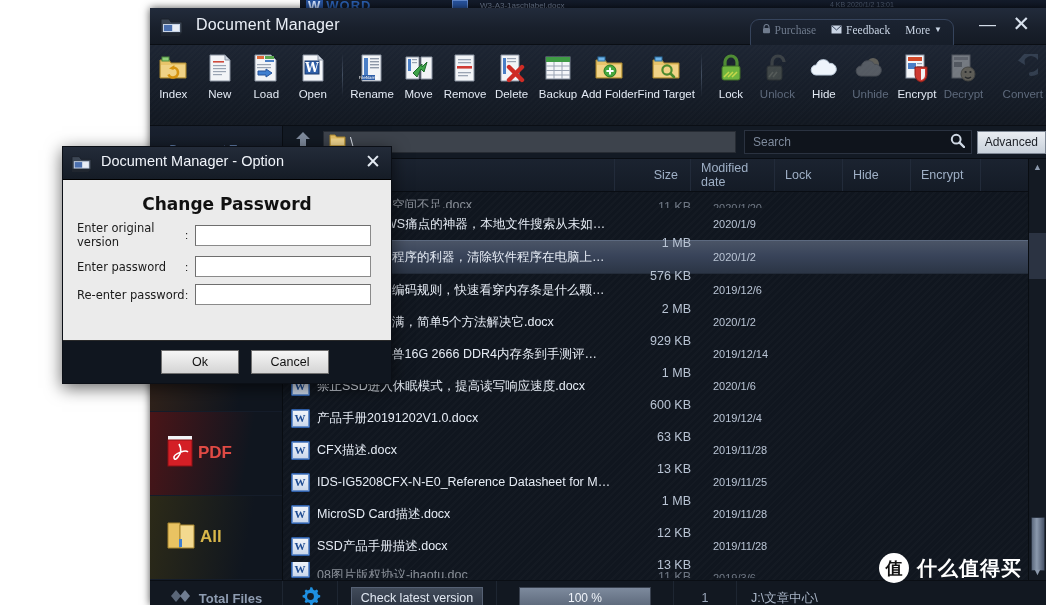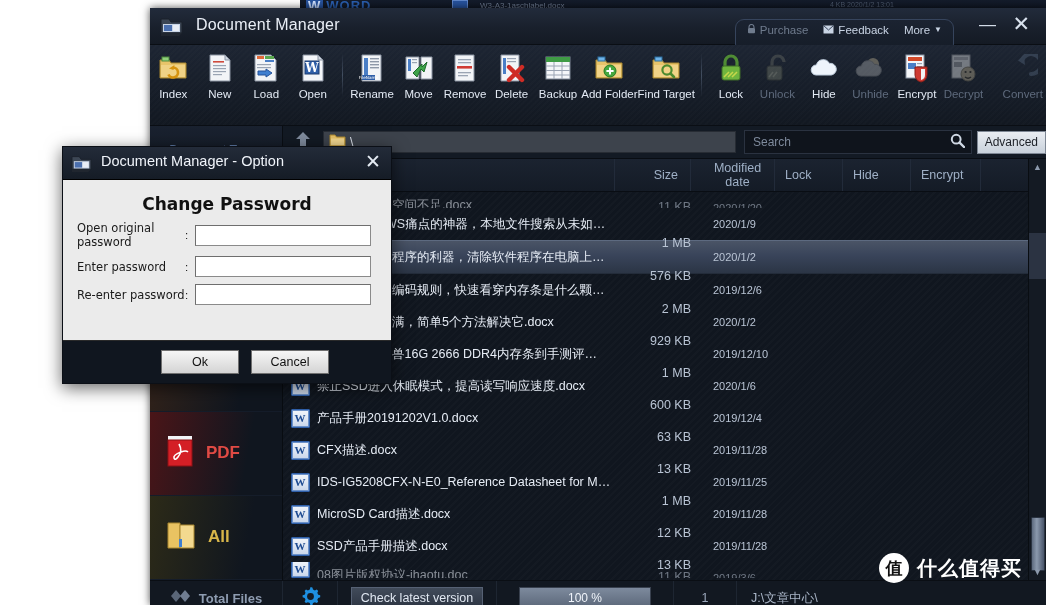--- a/index.html
+++ b/index.html
@@ -51,21 +51,21 @@
     position:absolute;left:10px;top:7px;width:24px;height:22px;
   }
   #titlebar .app-title{
     position:absolute;left:46px;top:8px;font-size:16px;color:#e9eef6;
     letter-spacing:.2px;
   }
   #pill{
     position:absolute;right:92px;top:11px;height:17px;
     border:1px solid #36445c;border-radius:9px;
     background:linear-gradient(180deg,#1b2331 0%,#151c27 100%);
-    padding:1px 11px 14px 11px;display:flex;align-items:center;gap:15px;
+    padding:1px 11px 14px 11px;display:flex;align-items:center;gap:15px;font-family:Liberation Serif, serif;
   }
   #pill .pitem{font-size:11.5px;color:#c9d4e4;display:flex;align-items:center;gap:4px;cursor:default;}
   #pill .pitem.dim{color:#6f7b8d;}
   #pill .caret{font-size:8px;}
   .winbtn{position:absolute;top:10px;color:#d9e2ee;cursor:default;}
   #btn-min{right:50px;top:7px;font-size:17px;}
   #btn-close{right:16px;top:4px;font-size:21px;}
 
   
   #toolbar{
@@ -120,21 +120,21 @@
     cursor:default;
   }
 
   
   #body-split{position:relative;height:421px;display:flex;}
   #sidebar{
     width:132px;flex:none;background:#0d121a;border-right:1px solid #080c11;
     display:flex;flex-direction:column;
   }
   .side-item{
-    flex:1;display:flex;align-items:center;gap:8px;padding-left:14px;
+    flex:1;display:flex;align-items:center;padding-left:14px;
     border-bottom:1px solid #151d2a;position:relative;cursor:default;
   }
   .side-item .txt{font-size:17px;font-weight:bold;}
   .side-word{background:linear-gradient(100deg,#12233f 0%,#0d1624 70%);}
   .side-excel{background:linear-gradient(100deg,#1d2a1a 0%,#0f1620 70%);}
   .side-ppt{background:linear-gradient(100deg,#33231a 0%,#10161f 70%);}
   .side-pdf{background:linear-gradient(100deg,#4a1518 0%,#10161f 72%);}
   .side-all{background:linear-gradient(100deg,#2c2a18 0%,#10161f 72%);}
 
   
@@ -143,21 +143,21 @@
     height:32px;display:flex;align-items:center;
     background:linear-gradient(180deg,#1b2330 0%,#141b26 100%);
     border-bottom:1px solid #090d13;
   }
   #cols .col{
     font-size:12.5px;color:#9fb0c6;height:32px;display:flex;align-items:center;
     border-right:1px solid #222b3a;padding-left:10px;box-sizing:border-box;cursor:default;
   }
   .c-name{width:332px;}
   .c-size{width:76px;justify-content:flex-end;padding-right:12px;}
-  .c-date{width:84px;text-align:center;}
+  .c-date{width:84px;}
   .c-lock{width:68px;}
   .c-hide{width:68px;}
   .c-enc{width:70px;}
 
   #rows{position:relative;
     background:
       repeating-linear-gradient(135deg,rgba(255,255,255,.016) 0 2px,rgba(0,0,0,0) 2px 5px),
       #10161f;
     height:389px;overflow:hidden;}
   .row{height:32px;display:flex;align-items:center;cursor:default;}
@@ -727,21 +727,21 @@
             <span class="nm">系统盘容量爆满，简单5个方法解决它.docx</span>
             <span class="sz">929 KB</span>
             <span class="dt">2020/1/2</span>
           </div>
           <div class="row">
             <span class="ic">
               <span class="wicon">W</span>
             </span>
             <span class="nm">真香神条，酷兽16G 2666 DDR4内存条到手测评…</span>
             <span class="sz">1 MB</span>
-            <span class="dt">2019/12/10</span>
+            <span class="dt">2019/12/14</span>
           </div>
           <div class="row">
             <span class="ic">
               <span class="wicon">W</span>
             </span>
             <span class="nm">禁止SSD进入休眠模式，提高读写响应速度.docx</span>
             <span class="sz">600 KB</span>
             <span class="dt">2020/1/6</span>
           </div>
           <div class="row">
@@ -856,21 +856,21 @@
       </svg>
     </span>
     <span class="dtxt">Document Manager - Option</span>
     <span id="dlg-close">✕</span>
   </div>
 
   <div id="dlg-body">
     <div id="dlg-h">Change Password</div>
 
     <div class="frow">
-      <span class="flab">Open original password</span>
+      <span class="flab">Enter original version</span>
       <span class="fcol">:</span>
       <span class="finput">
         <input type="password" placeholder="" style="">
       </span>
     </div>
 
     <div class="frow">
       <span class="flab">Enter password</span>
       <span class="fcol">:</span>
       <span class="finput">

